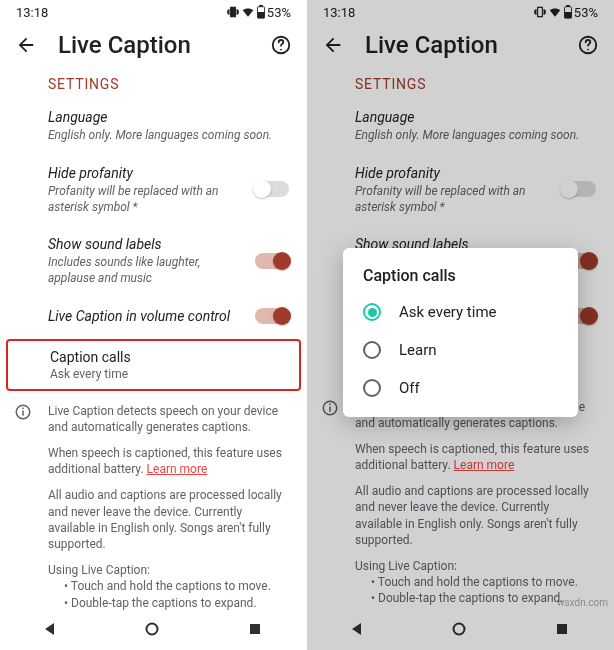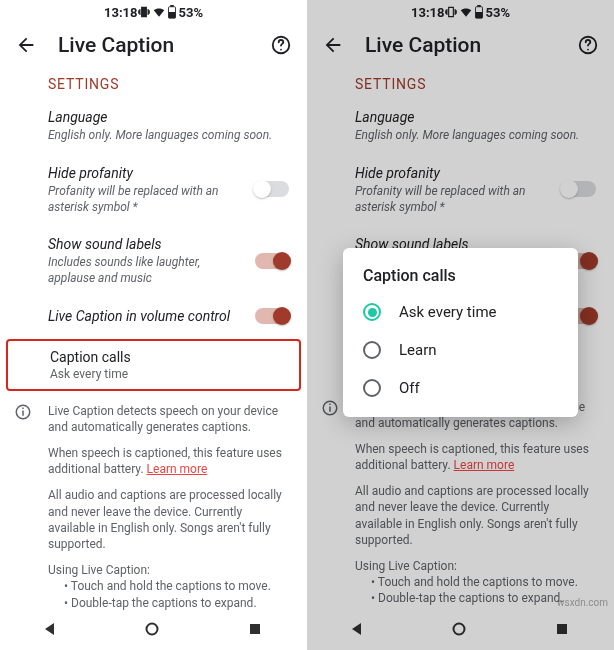--- a/index.html
+++ b/index.html
@@ -25,36 +25,36 @@
   .phone.dimmed > .app-bar,
   .phone.dimmed > .content,
   .phone.dimmed > .nav-bar {
     filter: brightness(0.82);
     background: #fff;
   }
   .status-bar {
     height: 24px;
     display: flex;
     align-items: center;
-    justify-content: center;
+    justify-content: space-between;
     padding: 0 16px;
     font-size: 13px;
-    font-weight: 700;
+    font-weight: 400;
   }
   .status-right { display: flex; align-items: center; gap: 1px; }
   .status-icon { display: inline-flex; }
   .app-bar {
     height: 42px;
     display: flex;
     align-items: center;
     padding: 0 14px;
     gap: 20px;
   }
   .app-bar .title {
-    font-size: 21px;
+    font-size: 24px;
     font-weight: 500;
     flex: 1;
   }
   .icon-btn {
     display: inline-flex;
     align-items: center;
     justify-content: center;
     width: 24px;
     height: 24px;
   }

